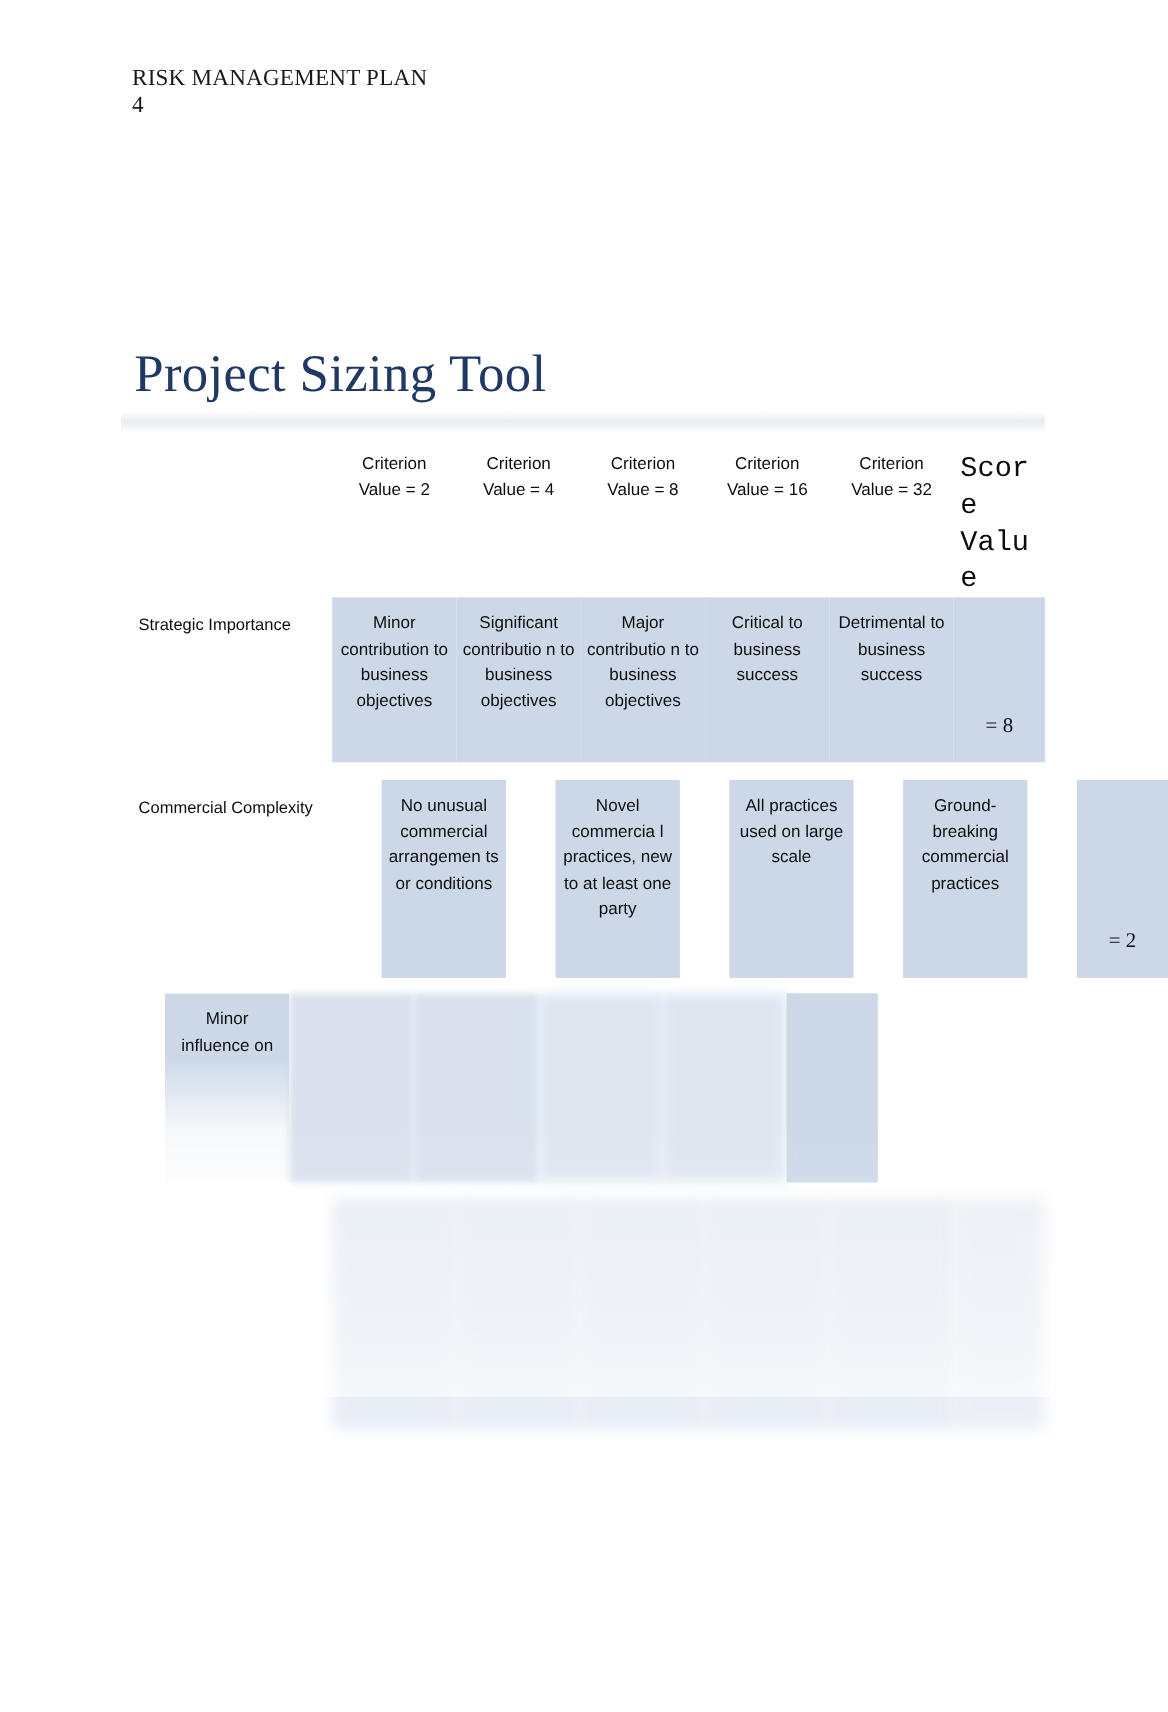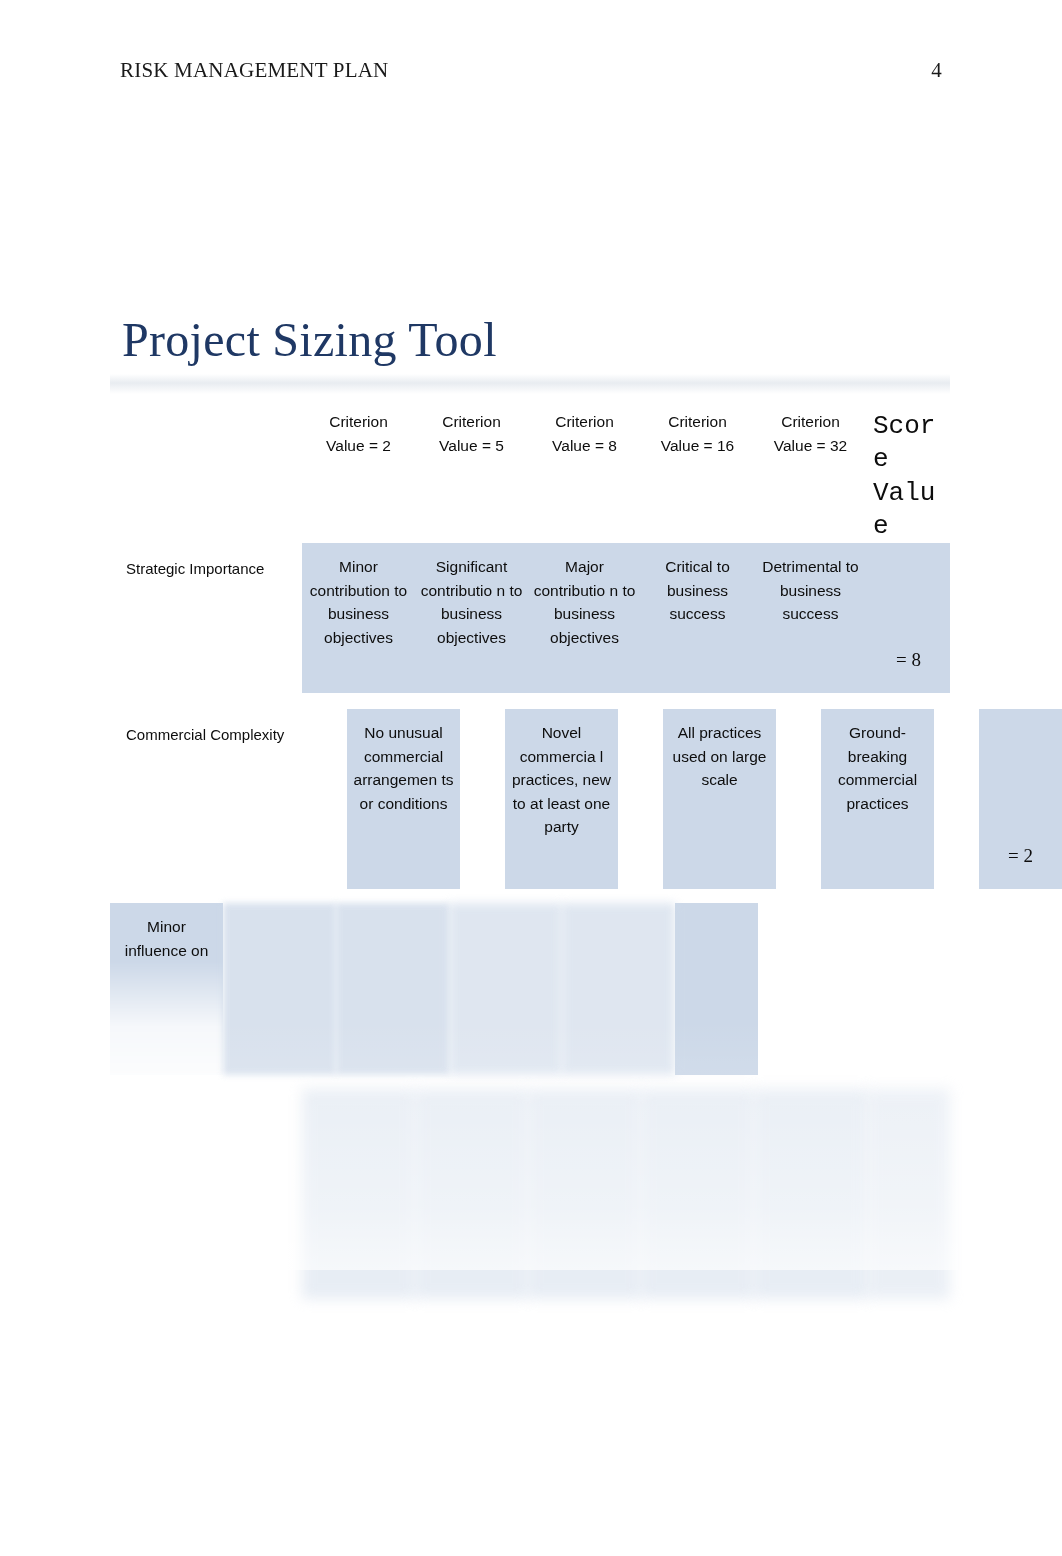--- a/index.html
+++ b/index.html
@@ -22,20 +22,21 @@
     top: 58px;
     width: 822px;
     height: 34px;
     display: flex;
     align-items: baseline;
     justify-content: space-between;
     font-family: "Liberation Serif", serif;
     font-size: 21px;
     color: #1a1a1a;
     letter-spacing: 0.2px;
+    flex-direction: column;
   }
   #doc-header .hdr-title { white-space: nowrap; }
   #doc-header .hdr-page  { font-size: 21px; }
 
   
   #page-title {
     position: absolute;
     left: 122px;
     top: 314px;
     font-family: "Liberation Serif", serif;
@@ -151,20 +152,21 @@
   #row-4 .c-label     { filter: blur(5.2px); opacity: 0.42; }
   #row-4 .cell.blur-c { filter: blur(6.4px); opacity: 0.46; }
   #row-4 .c-score     { filter: blur(6.8px); opacity: 0.40; }
 
   
   #row-3 .c-crit.fade-down {
     -webkit-mask-image: linear-gradient(to bottom,
               rgba(0,0,0,1) 0%, rgba(0,0,0,1) 34%, rgba(0,0,0,0.18) 72%, rgba(0,0,0,0.06) 100%);
             mask-image: linear-gradient(to bottom,
               rgba(0,0,0,1) 0%, rgba(0,0,0,1) 34%, rgba(0,0,0,0.18) 72%, rgba(0,0,0,0.06) 100%);
+            margin-left: 40px;
   }
 
   
   #fade-overlay {
     position: absolute;
     left: 110px;
     top: 1020px;
     width: 848px;
     height: 250px;
     pointer-events: none;
@@ -191,21 +193,21 @@
   <div class="trow" id="row-head">
     <div class="cell c-label"></div>
 
     <div class="cell c-crit shade-head">
       <div>Criterion</div>
       <div>Value = 2</div>
     </div>
 
     <div class="cell c-crit shade-head">
       <div>Criterion</div>
-      <div>Value = 5</div>
+      <div>Value = 4</div>
     </div>
 
     <div class="cell c-crit shade-head">
       <div>Criterion</div>
       <div>Value = 8</div>
     </div>
 
     <div class="cell c-crit shade-head">
       <div>Criterion</div>
       <div>Value = 16</div>

